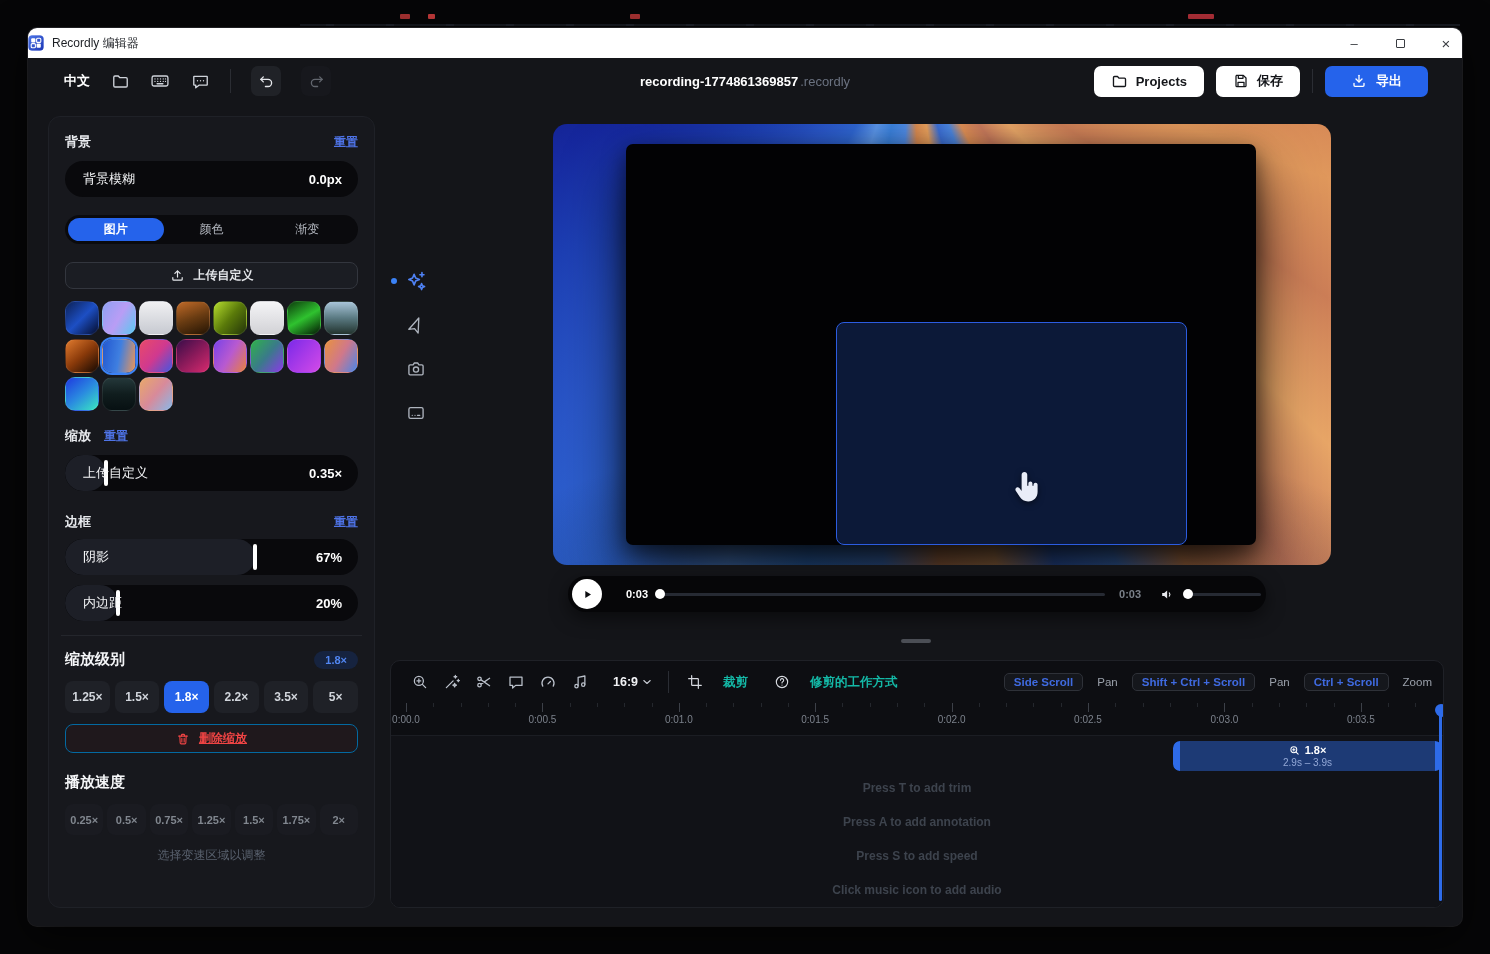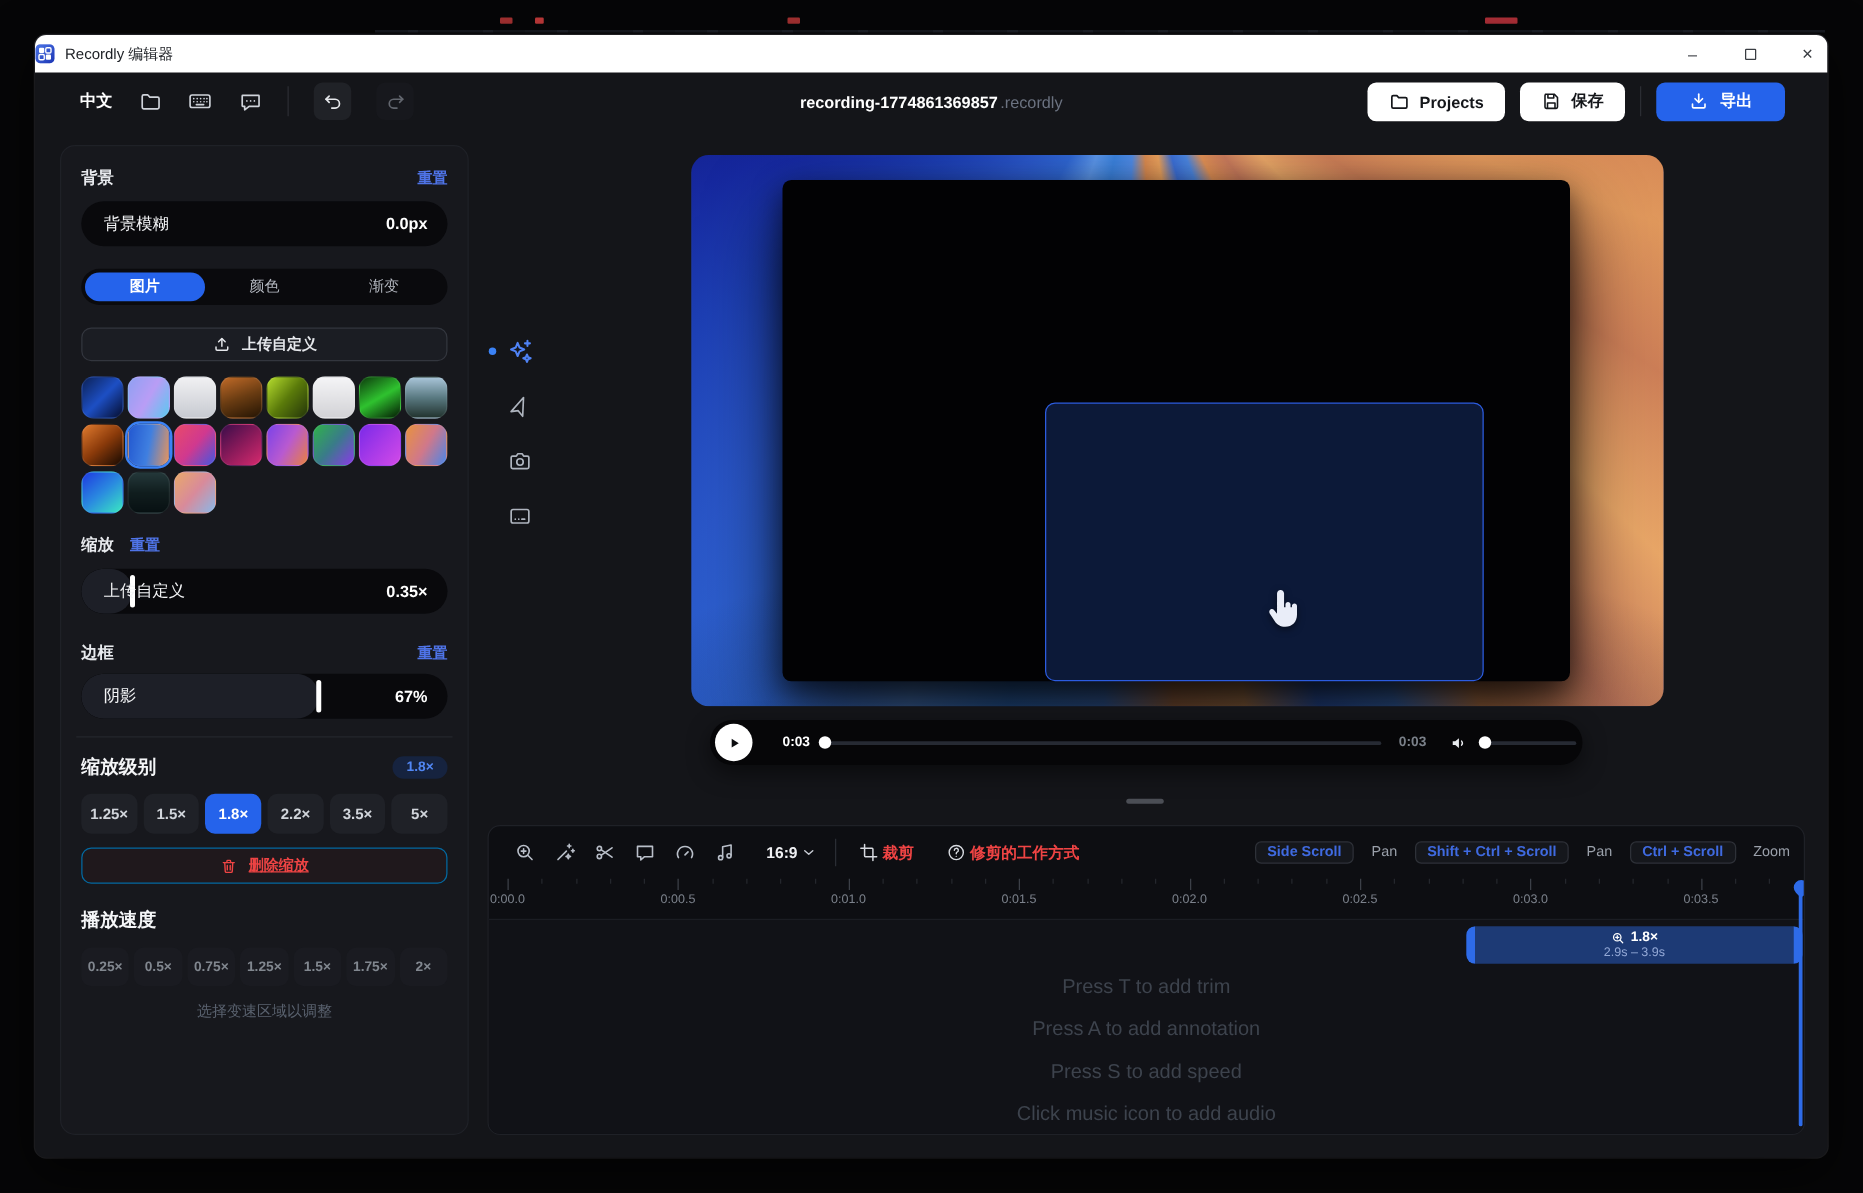--- a/index.html
+++ b/index.html
@@ -94,30 +94,30 @@
   .voltrack { width:73px; margin-left:12px; }
 
   .draghandle { position:absolute; left:873px; top:611px; width:30px; height:4px; border-radius:2px; background:#4b4e55; }
 
   
   .timeline { position:absolute; left:362px; top:632px; width:1054px; height:248px; background:#0d0e12; border:1px solid #1f2127; border-radius:10px; overflow:hidden; }
   .tl-toolbar { position:absolute; left:0; top:0; width:100%; height:42px; display:flex; align-items:center; padding-left:20px; }
   .tl-ic { width:18px; height:18px; color:#b9bfc9; margin-right:14px; display:flex; align-items:center; justify-content:center; }
   .aspect { display:flex; align-items:center; gap:2px; color:#f0f1f4; font-size:12.5px; font-weight:700; margin:0 14px 0 10px; }
   .tl-sep { width:1px; height:22px; background:#2a2d34; margin-right:18px; }
-  .tl-lab { display:flex; align-items:center; gap:3px; color:#ef4444; font-size:12.5px; font-weight:600; margin-right:26px; }
+  .tl-lab { display:flex; align-items:center; gap:20px; color:#14b8a6; font-size:12.5px; font-weight:600; margin-right:26px; }
   .hintbar { position:absolute; right:11px; top:0; height:42px; display:flex; align-items:center; gap:14px; }
   .kbd { border:1px solid #2e3138; background:#15171c; color:#3f6ae0; font-size:11.5px; font-weight:600; border-radius:5px; padding:2px 9px; }
   .kbd-act { color:#9aa0aa; font-size:11.5px; }
   .tl-ruler { position:absolute; left:0; top:42px; width:100%; height:32px; }
   .tick { position:absolute; top:0; width:1px; background:#24272d; height:4px; }
   .tick.major { background:#3c4048; height:9px; }
   .rlabel { position:absolute; top:11px; transform:translateX(-50%); font-size:10px; color:#7c828c; white-space:nowrap; }
   .tl-body { position:absolute; left:0; top:74px; width:100%; bottom:0; background:#111217; border-top:1px solid #1b1d23; }
-  .hint { position:absolute; left:50%; transform:translateX(-50%); font-size:16px; color:#3d434d; white-space:nowrap; }
+  .hint { position:absolute; left:50%; transform:translateX(-50%); font-size:12px; color:#3d434d; white-space:nowrap;font-weight:bold; }
   .zoomseg { position:absolute; left:782px; top:80px; width:269px; height:30px; background:#1d3a75; border-radius:7px; display:flex; flex-direction:column; align-items:center; justify-content:center; overflow:hidden; }
   .zoomseg:before, .zoomseg:after { content:""; position:absolute; top:0; bottom:0; width:7px; background:#2e6be8; }
   .zoomseg:before { left:0; border-radius:7px 0 0 7px; }
   .zoomseg:after { right:0; border-radius:0 7px 7px 0; }
   .zs-top { display:flex; align-items:center; gap:5px; color:#fff; font-size:11px; font-weight:700; line-height:13px; }
   .zs-range { color:#93a8d6; font-size:10px; line-height:12px; }
   .ph-line { position:absolute; left:1048px; top:52px; width:2.5px; height:188px; background:#2e6be8; border-radius:2px; }
   .ph-dot { position:absolute; left:1043.5px; top:43px; width:12px; height:12px; background:#2e6be8; border-radius:50% 50% 50% 3px; transform:rotate(-45deg); }
 
   
@@ -289,20 +289,26 @@
       <div class="shead" style="margin-bottom:8px">
         <span class="shead-title">边框</span>
         <span class="reset">重置</span>
       </div>
       <div style="display:flex;flex-direction:column;gap:10px">
           <div class="srow">
             <div class="sfill" style="width:65%"></div>
             <div class="shandle" style="left:calc(65% - 2px)"></div>
             <span class="slabel">阴影</span>
             <span class="svalue">67%</span>
+          </div>
+          <div class="srow">
+            <div class="sfill" style="width:18%"></div>
+            <div class="shandle" style="left:calc(18% - 2px)"></div>
+            <span class="slabel">内边距</span>
+            <span class="svalue">20%</span>
           </div>
         </div>
 
       <div class="divider"></div>
 
       <div class="bighead">
         <span class="bighead-title">缩放级别</span>
         <span class="badge">1.8×</span>
       </div>
       <div class="optrow">

